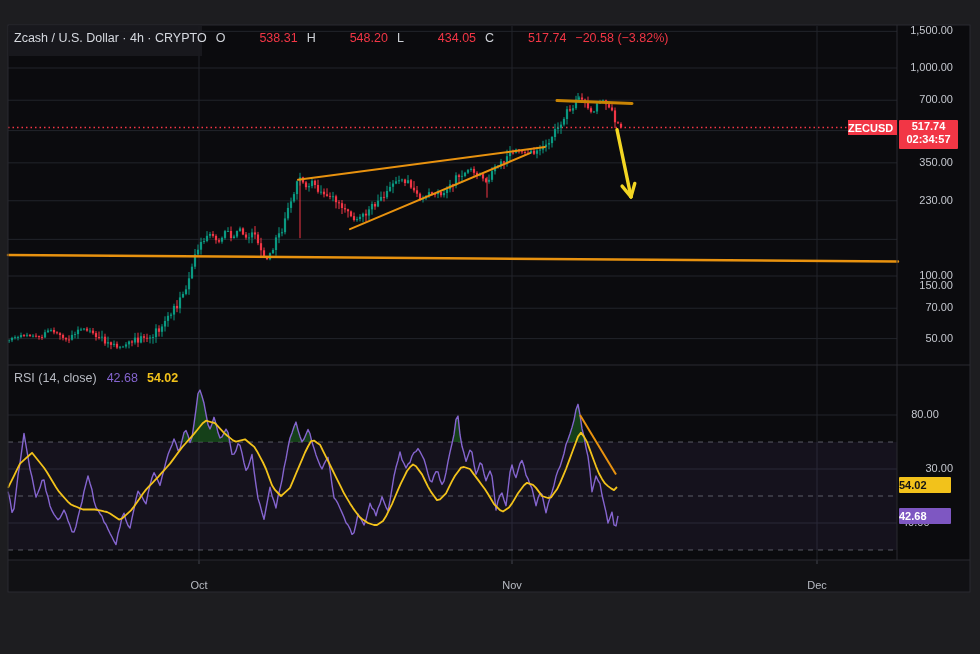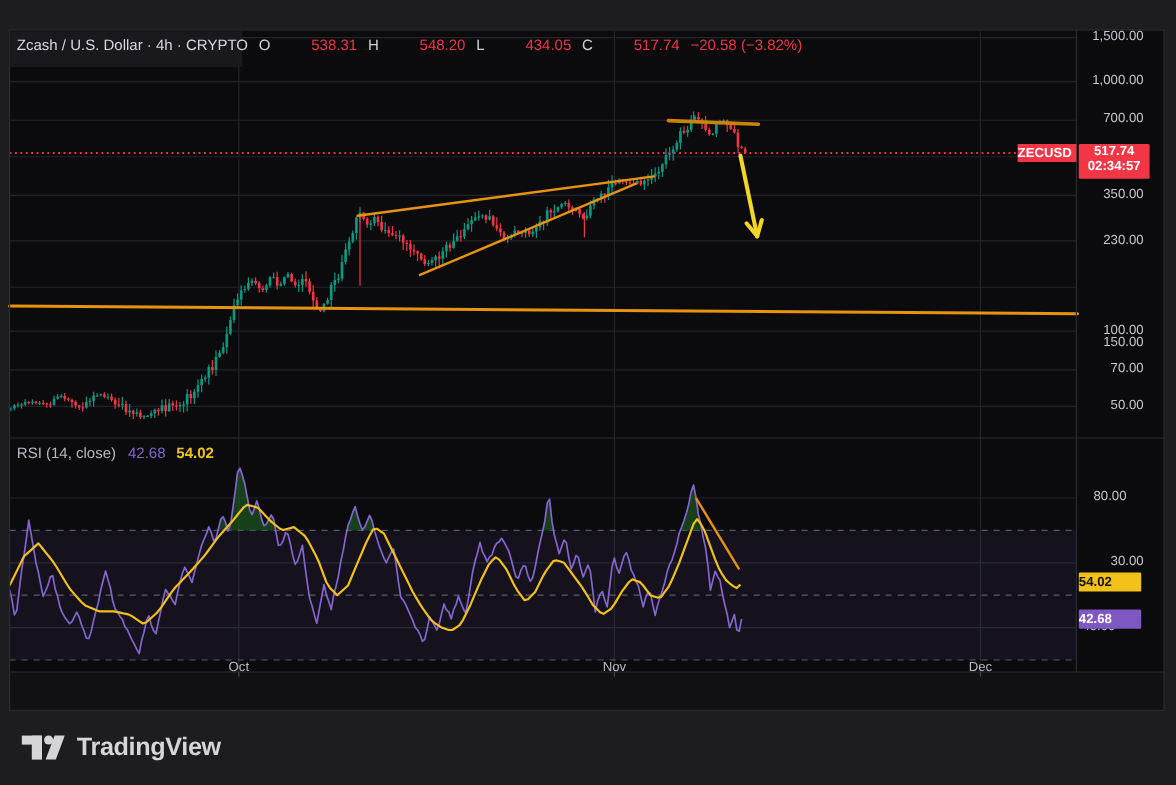--- a/index.html
+++ b/index.html
@@ -19,21 +19,21 @@
   #legend-rsi{left:14px;top:371px;z-index:20;font-size:12.5px;color:#b7bac2;white-space:nowrap;}
   #legend-rsi .rsi-val{color:#8565cf;margin-left:10px;}
   #legend-rsi .ma-val{color:#f2c21b;margin-left:9px;font-weight:bold;}
   .tag{position:absolute;z-index:12;font-size:11px;font-weight:bold;text-align:center;
        display:flex;align-items:center;justify-content:flex-start;}
   #flag-zecusd{left:848px;top:120px;width:49px;height:15px;background:#f23645;color:#fff;}
   #tag-price{left:899px;top:120px;width:59px;height:29px;background:#f23645;color:#fff;
              flex-direction:column;line-height:13px;border-radius:1px;}
   #tag-ma{left:899px;top:478px;width:52px;height:16px;background:#f2c21b;color:#131316;border-radius:1px;}
   #tag-rsi{left:899px;top:508px;width:52px;height:16px;background:#7e57c2;color:#fff;border-radius:1px;}
-  .time-label{position:absolute;top:550px;font-size:11px;color:#b9bcc4;z-index:8;transform:translateX(-50%);}
+  .time-label{position:absolute;top:579px;font-size:11px;color:#b9bcc4;z-index:8;transform:translateX(-50%);}
   #footer-logo{left:18px;top:605px;height:36px;display:flex;align-items:center;z-index:20;}
   #footer-logo .logo-text{font-size:21px;font-weight:bold;color:#d6d6d9;margin-left:10px;letter-spacing:-0.3px;}
 </style>
 </head>
 <body>
 
 <div id="root">
 
   <svg id="chartsvg" class="abs" width="980" height="654">
       <rect x="8" y="25" width="962" height="567" fill="#0b0b0e"></rect>
@@ -535,23 +535,14 @@
     <span>517.74</span>
     <span>02:34:57</span>
   </div>
   <div id="tag-ma" class="tag" style="top: 477px;">
     <span>54.02</span>
   </div>
   <div id="tag-rsi" class="tag" style="top: 508px;">
     <span>42.68</span>
   </div>
 
-  <div id="footer-logo" class="abs">
-    <svg width="36" height="30" viewBox="0 0 36 30">
-      <rect x="0" y="5" width="17" height="7.5" fill="#d6d6d9"></rect>
-      <rect x="8.5" y="5" width="8.5" height="20" fill="#d6d6d9"></rect>
-      <circle cx="22.5" cy="8.7" r="3.8" fill="#d6d6d9"></circle>
-      <polygon points="27.5,5 36,5 28.5,25 20,25" fill="#d6d6d9"></polygon>
-    </svg>
-    <span class="logo-text">TradingView</span>
-  </div>
 
 </div>
 
 </body></html>

